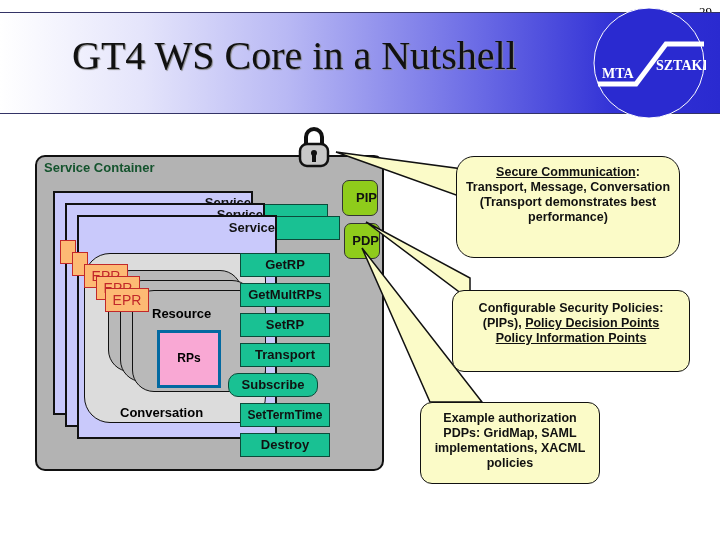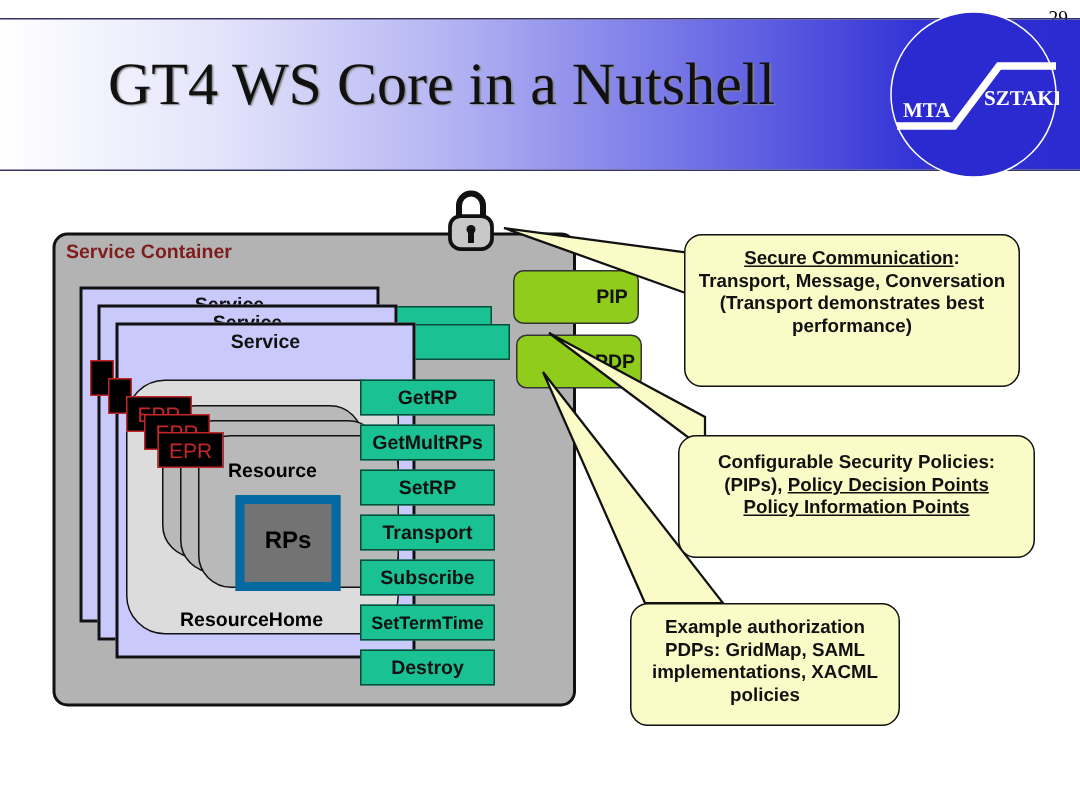--- a/index.html
+++ b/index.html
@@ -8,33 +8,33 @@
   .abs { position:absolute; }
   .page-num { right:8px; top:4px; font-family:"Liberation Serif", serif; font-size:13px; color:#000; }
   .title-bar { left:0; top:12px; width:720px; height:100px;
                background:linear-gradient(to right,#ffffff 0%,#e4e4fb 20%,#b8b8f4 40%,#6f6fe6 65%,#3333d6 85%,#2a2ad0 100%);
                border-top:1px solid #333366; border-bottom:1px solid #333366; }
   .title { left:72px; top:32px; font-family:Liberation Serif, serif; font-size:40px; color:#111;
            text-shadow:1px 1px 1px #888; white-space:nowrap; }
   .logo { left:592px; top:6px; width:114px; height:114px; }
   .container { left:35px; top:155px; width:345px; height:312px; background:#b3b3b3;
                border:2px solid #111; border-radius:10px; }
-  .container-label { left:44px; top:160px; font-size:13px; font-weight:bold; color:#7f1d1d; }
+  .container-label { left:44px; top:160px; font-size:13px; font-weight:bold; color:#14532d; }
   .svc { background:#c9c9fb; border:2px solid #111; }
-  .svc-label { font-size:13px; font-weight:bold; text-align:center; color:#111; }
+  .svc-label { font-size:13px; font-weight:bold; text-align:right; color:#111; }
   .rhome { background:#dcdcdc; border:1.5px solid #111; border-radius:26px; }
   .res { background:#b9b9b9; border:1.5px solid #111; border-radius:22px; }
-  .epr { background:#000000; border:1.5px solid #c2282a; color:#c2282a; font-size:14px; width:42px; height:22px;
+  .epr { background:#fdba74; border:1.5px solid #c2282a; color:#c2282a; font-size:14px; width:42px; height:22px;
          line-height:22px; text-align:center; }
-  .rps { background:#737373; border:6px solid #0369a1; font-size:16px; font-weight:bold; text-align:center; }
+  .rps { background:#f9a8d4; border:3px solid #0369a1; font-size:12px; font-weight:bold; text-align:center; }
   .op { background:#19c193; border:1px solid #0c4b3a; font-size:13px; font-weight:bold; color:#111;
         text-align:center; width:88px; height:22px; line-height:22px; white-space:nowrap; overflow:hidden;margin-top:24px; }
   .op-back { background:#19c193; border:1px solid #0c4b3a; width:64px; height:22px; }
   .pip { background:#8fcc1b; border:1.5px solid #333; border-radius:7px; font-size:13px; font-weight:bold;
-         text-align:center; width:34px; height:34px; line-height:34px; color:#111;padding-left:48px; }
+         text-align:right; width:34px; height:34px; line-height:34px; color:#111; }
   .callout { background:#fbfbc8; border:1.5px solid #111; border-radius:12px; font-size:12.5px;
              font-weight:bold; text-align:center; line-height:15px; color:#111; }
   .callout u { text-decoration:underline; }
   svg.overlay { position:absolute; left:0; top:0; }
 </style>
 </head>
 <body>
 
 <div class="abs page-num">29</div>
 
@@ -61,57 +61,57 @@
   <div class="svc-label" style="margin-top:2px;">Service</div>
 </div>
 <div class="abs svc" style="left:77px;top:215px;width:196px;height:220px;">
   <div class="svc-label" style="margin-top:3px;">Service</div>
 </div>
 
 <div class="abs epr" style="left:60px;top:240px;width:14px;"></div>
 <div class="abs epr" style="left:72px;top:252px;width:14px;"></div>
 
 <div class="abs rhome" style="left:84px;top:253px;width:180px;height:168px;"></div>
-<div class="abs" style="left:120px;top:405px;font-size:13px;font-weight:bold;">ResourceHome</div>
+<div class="abs" style="left:120px;top:405px;font-size:13px;font-weight:bold;">Conversation</div>
 
 <div class="abs res" style="left:108px;top:270px;width:132px;height:100px;"></div>
 <div class="abs res" style="left:120px;top:280px;width:132px;height:100px;"></div>
 <div class="abs res" style="left:132px;top:290px;width:132px;height:100px;"></div>
 <div class="abs" style="left:152px;top:306px;font-size:13px;font-weight:bold;">Resource</div>
 
 <div class="abs rps" style="left:157px;top:330px;width:58px;height:52px;line-height:50px;">RPs</div>
 
 <div class="abs epr" style="left:84px;top:264px;">EPR</div>
 <div class="abs epr" style="left:96px;top:276px;">EPR</div>
 <div class="abs epr" style="left:105px;top:288px;">EPR</div>
 
 <div class="abs op" style="left:240px;top:229px;">GetRP</div>
 <div class="abs op" style="left:240px;top:259px;">GetMultRPs</div>
 <div class="abs op" style="left:240px;top:289px;">SetRP</div>
 <div class="abs op" style="left:240px;top:319px;">Transport</div>
-<div class="abs op" style="left:240px;top:349px;">Subscribe</div>
+<div class="abs op" style="left:228px;top:349px;border-radius:10px;">Subscribe</div>
 <div class="abs op" style="left:240px;top:379px;font-size:12px;">SetTermTime</div>
 <div class="abs op" style="left:240px;top:409px;">Destroy</div>
 
 <div class="abs pip" style="left:342px;top:180px;">PIP</div>
 <div class="abs pip" style="left:344px;top:223px;">PDP</div>
 
 <svg class="overlay" width="720" height="540">
   <polygon points="336,152 470,170 470,200" fill="#fbfbc8" stroke="#111" stroke-width="1.5"></polygon>
   <polygon points="366,222 470,278 470,300" fill="#fbfbc8" stroke="#111" stroke-width="1.5"></polygon>
   <polygon points="362,248 430,402 482,402" fill="#fbfbc8" stroke="#111" stroke-width="1.5"></polygon>
   <g>
     <path d="M306,146 v-9 a8,8 0 0 1 16,0 v9" fill="none" stroke="#111" stroke-width="4"></path>
     <rect x="300" y="144" width="28" height="22" rx="7" fill="#c8c8c8" stroke="#111" stroke-width="2.5"></rect>
     <circle cx="314" cy="153" r="3" fill="#111"></circle>
     <rect x="312" y="153" width="4" height="9" fill="#111"></rect>
   </g>
 </svg>
 
-<div class="abs callout" style="left:456px;top:156px;width:222px;height:96px;padding-top:4px;">
+<div class="abs callout" style="left:456px;top:156px;width:222px;height:96px;padding-top:4px;border-radius:18px;">
   <div style="padding:4px 8px 0 8px;">
     <u>Secure Communication</u><span>:</span>
     <div>Transport, Message, Conversation (Transport demonstrates best performance)</div>
   </div>
 </div>
 
 <div class="abs callout" style="left:452px;top:290px;width:236px;height:80px;">
   <div style="padding:10px 6px 0 6px;">
     <div>Configurable Security Policies:</div>
     <div><span>(PIPs), </span><u>Policy Decision Points</u></div>

